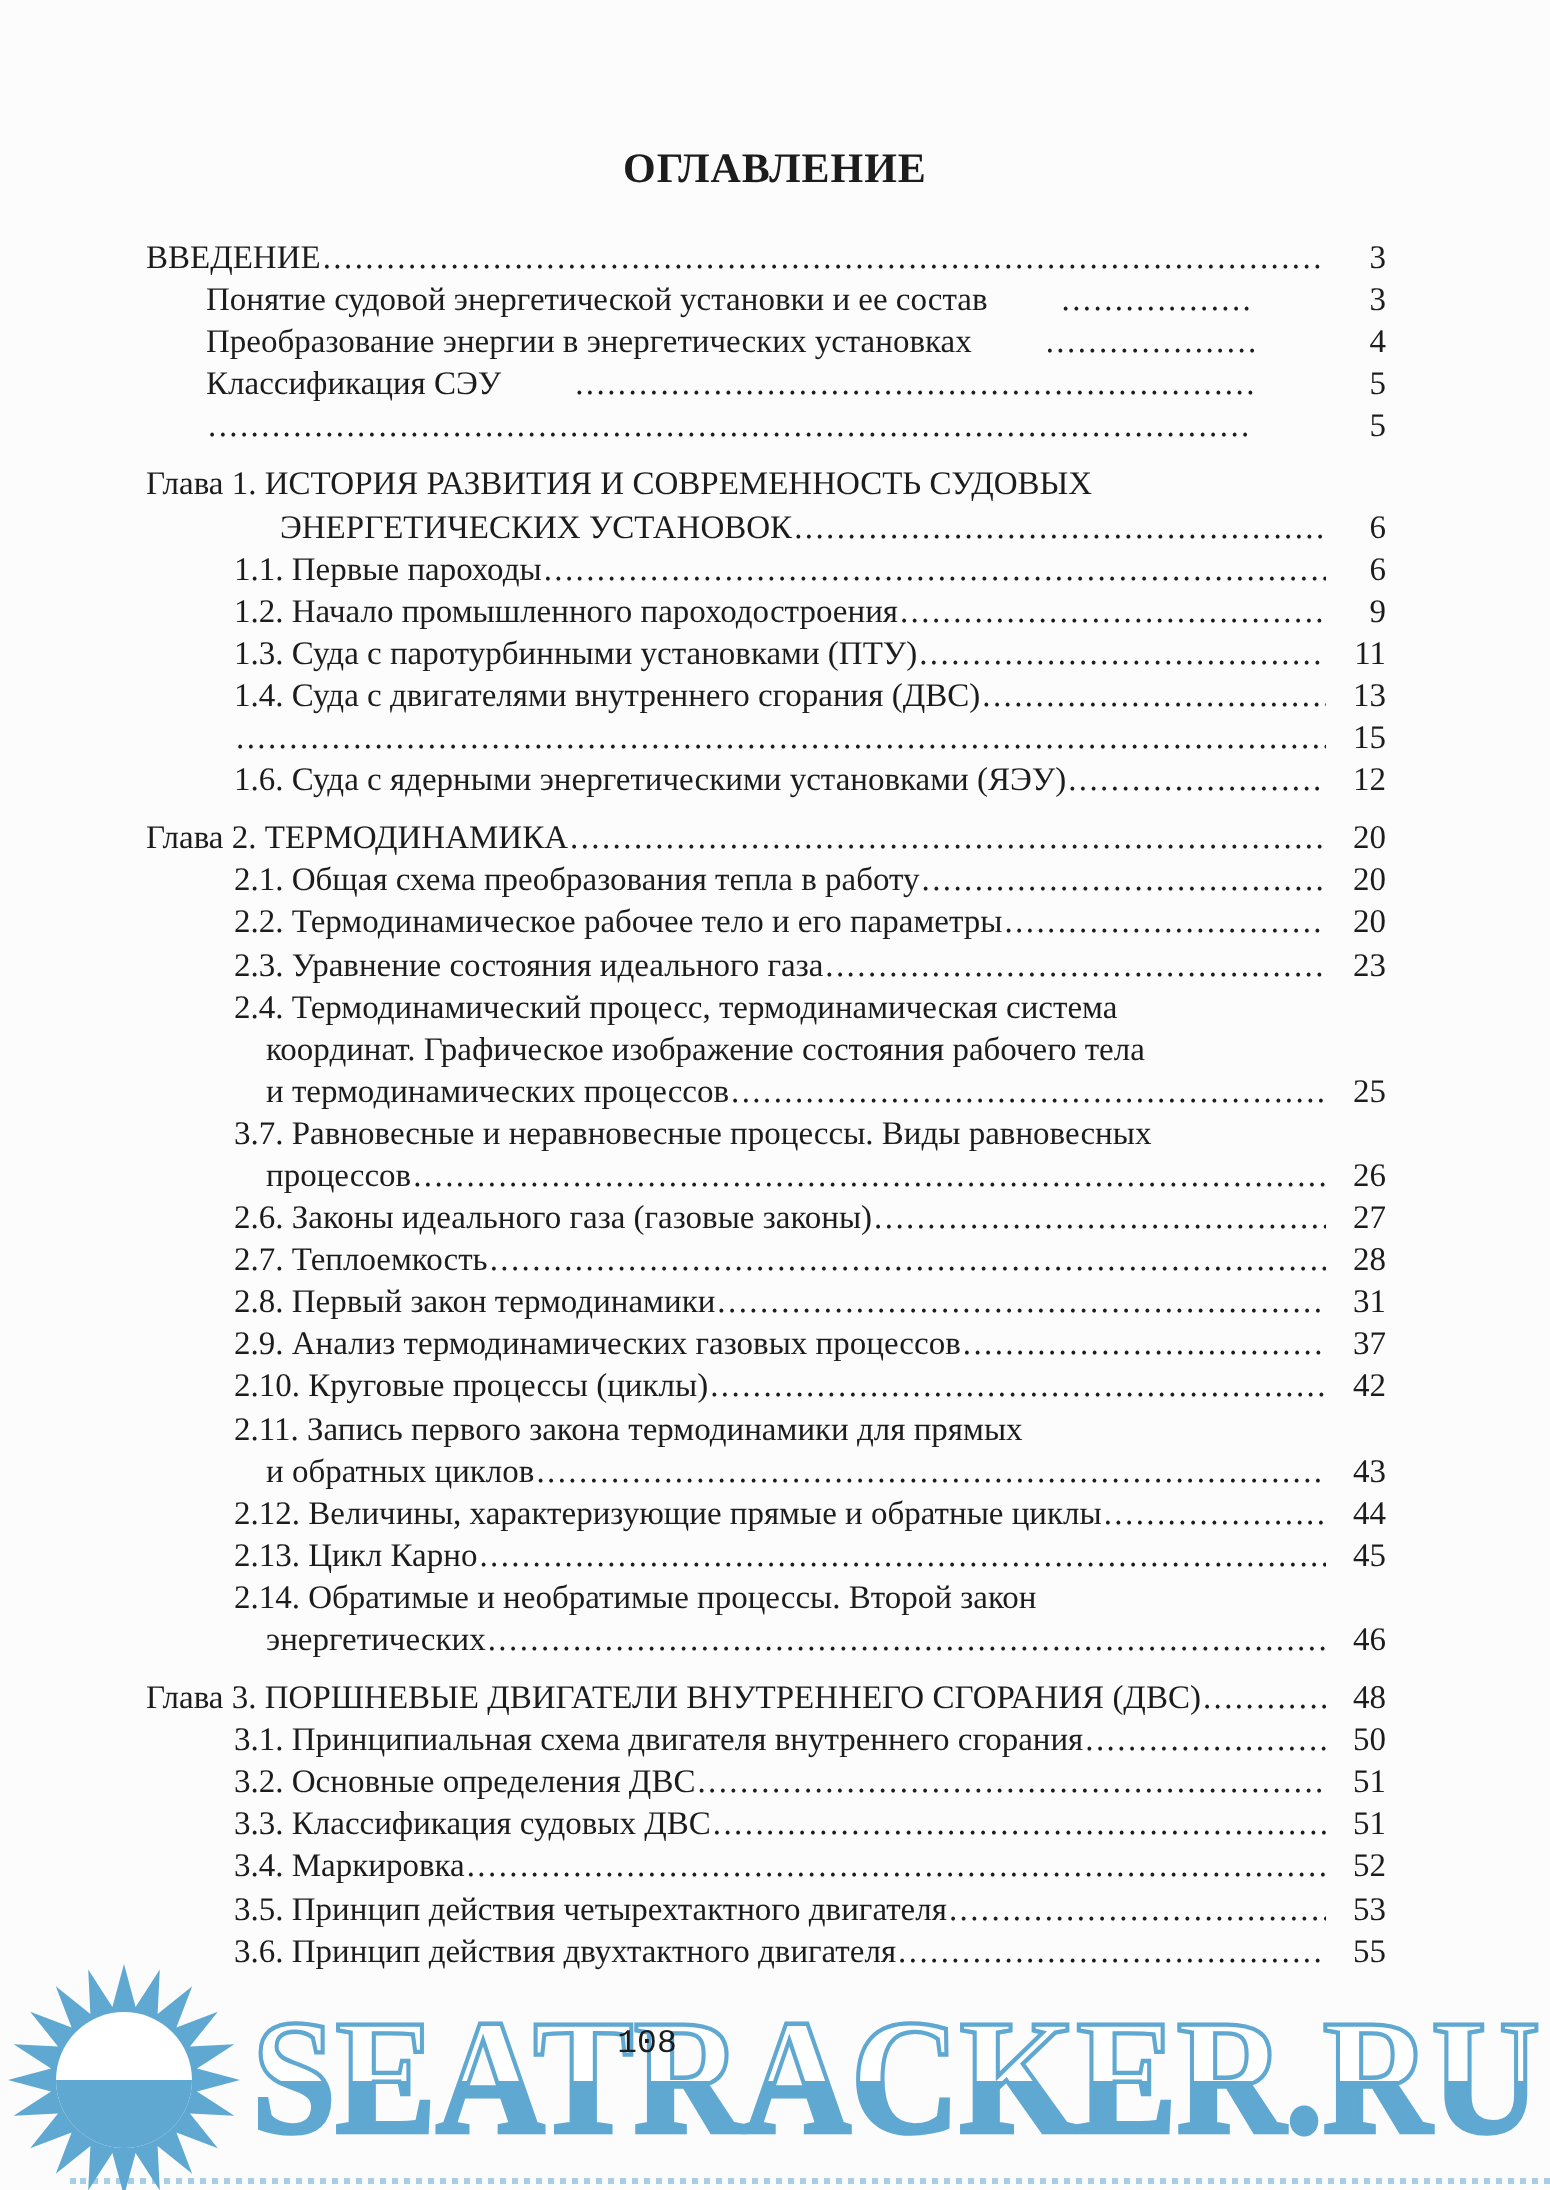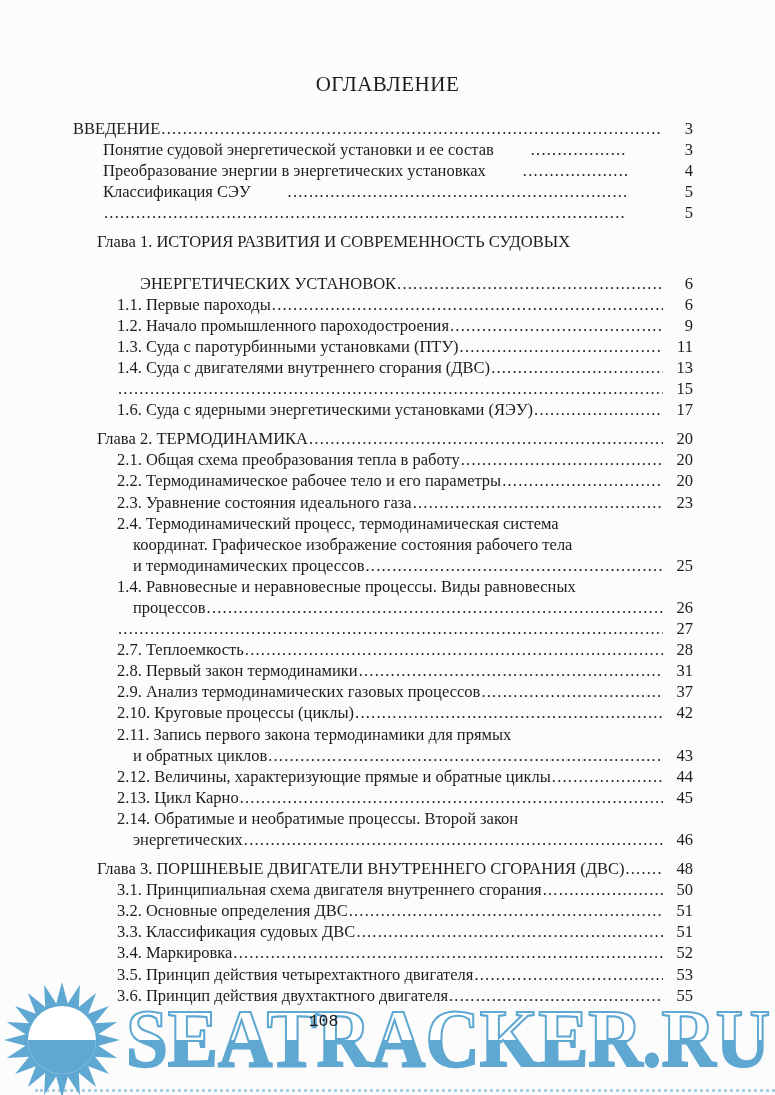--- a/index.html
+++ b/index.html
@@ -1,29 +1,29 @@
 <!DOCTYPE html>
 <html><head>
 <meta charset="utf-8">
 <style>
   html,body{margin:0;padding:0;}
   body{background:#e8e8e8;font-family:"Liberation Serif","DejaVu Serif",serif;}
   .page{position:relative;width:775px;height:1095px;background:#fcfcfc;overflow:hidden;
         color:#1c1c1c;}
   .doc-title{position:absolute;top:72px;left:0;width:775px;text-align:center;
-        font-size:21px;font-weight:normal;letter-spacing:0.5px;}
+        font-size:21px;font-weight:bold;letter-spacing:0.5px;}
   .toc{position:absolute;top:118px;left:73px;width:620px;font-size:16.5px;}
   .row{display:flex;align-items:baseline;line-height:21.1px;}
-  .row.gap{margin-top:8px;margin-left:24px;}
+  .row.gap{margin-top:8px;}
   .lvl-root{padding-left:0;}
   .lvl-chapter{padding-left:0;}
   .lvl-intro{padding-left:30px;gap:36px;}
   .lvl-item{padding-left:44px;}
   .lvl-item-cont{padding-left:60px;align-items:center;}
-  .lvl-chapter-cont{padding-left:67px;margin-top:20px;}
+  .lvl-chapter-cont{padding-left:67px;}
   .label{white-space:nowrap;}
   .dots{flex:1 1 auto;min-width:0;overflow:hidden;white-space:nowrap;
         letter-spacing:1.2px;padding:0 2px 0 1px;}
   .pagenum{flex:0 0 30px;text-align:right;white-space:nowrap;}
   .folio{position:absolute;top:1012px;left:0;width:647px;text-align:center;
         font-size:16.5px;z-index:5;font-family:Liberation Mono, monospace;}
   .watermark{position:absolute;left:0;top:980px;width:775px;height:115px;z-index:2;}
   .wm-rule{position:absolute;left:35px;right:0;top:1089px;height:0;
         border-top:3px dotted rgba(95,168,210,0.55);z-index:1;}
 </style>
@@ -87,21 +87,21 @@
         <span class="dots">................................................................................................................................................................</span>
         <span class="pagenum">13</span>
       </div>
       <div class="row lvl-item">
         <span class="dots">................................................................................................................................................................</span>
         <span class="pagenum">15</span>
       </div>
       <div class="row lvl-item">
         <span class="label">1.6. Суда с ядерными энергетическими установками (ЯЭУ)</span>
         <span class="dots">................................................................................................................................................................</span>
-        <span class="pagenum">17</span>
+        <span class="pagenum">12</span>
       </div>
       <div class="row lvl-chapter gap">
         <span class="label">Глава 2. ТЕРМОДИНАМИКА</span>
         <span class="dots">................................................................................................................................................................</span>
         <span class="pagenum">20</span>
       </div>
       <div class="row lvl-item">
         <span class="label">2.1. Общая схема преобразования тепла в работу</span>
         <span class="dots">................................................................................................................................................................</span>
         <span class="pagenum">20</span>
@@ -121,28 +121,29 @@
       </div>
       <div class="row lvl-item-cont">
         <span class="label">координат. Графическое изображение состояния рабочего тела</span>
       </div>
       <div class="row lvl-item-cont">
         <span class="label">и термодинамических процессов</span>
         <span class="dots">................................................................................................................................................................</span>
         <span class="pagenum">25</span>
       </div>
       <div class="row lvl-item">
-        <span class="label">1.4. Равновесные и неравновесные процессы. Виды равновесных</span>
+        <span class="label">3.7. Равновесные и неравновесные процессы. Виды равновесных</span>
       </div>
       <div class="row lvl-item-cont">
         <span class="label">процессов</span>
         <span class="dots">................................................................................................................................................................</span>
         <span class="pagenum">26</span>
       </div>
       <div class="row lvl-item">
+        <span class="label">2.6. Законы идеального газа (газовые законы)</span>
         <span class="dots">................................................................................................................................................................</span>
         <span class="pagenum">27</span>
       </div>
       <div class="row lvl-item">
         <span class="label">2.7. Теплоемкость</span>
         <span class="dots">................................................................................................................................................................</span>
         <span class="pagenum">28</span>
       </div>
       <div class="row lvl-item">
         <span class="label">2.8. Первый закон термодинамики</span>

